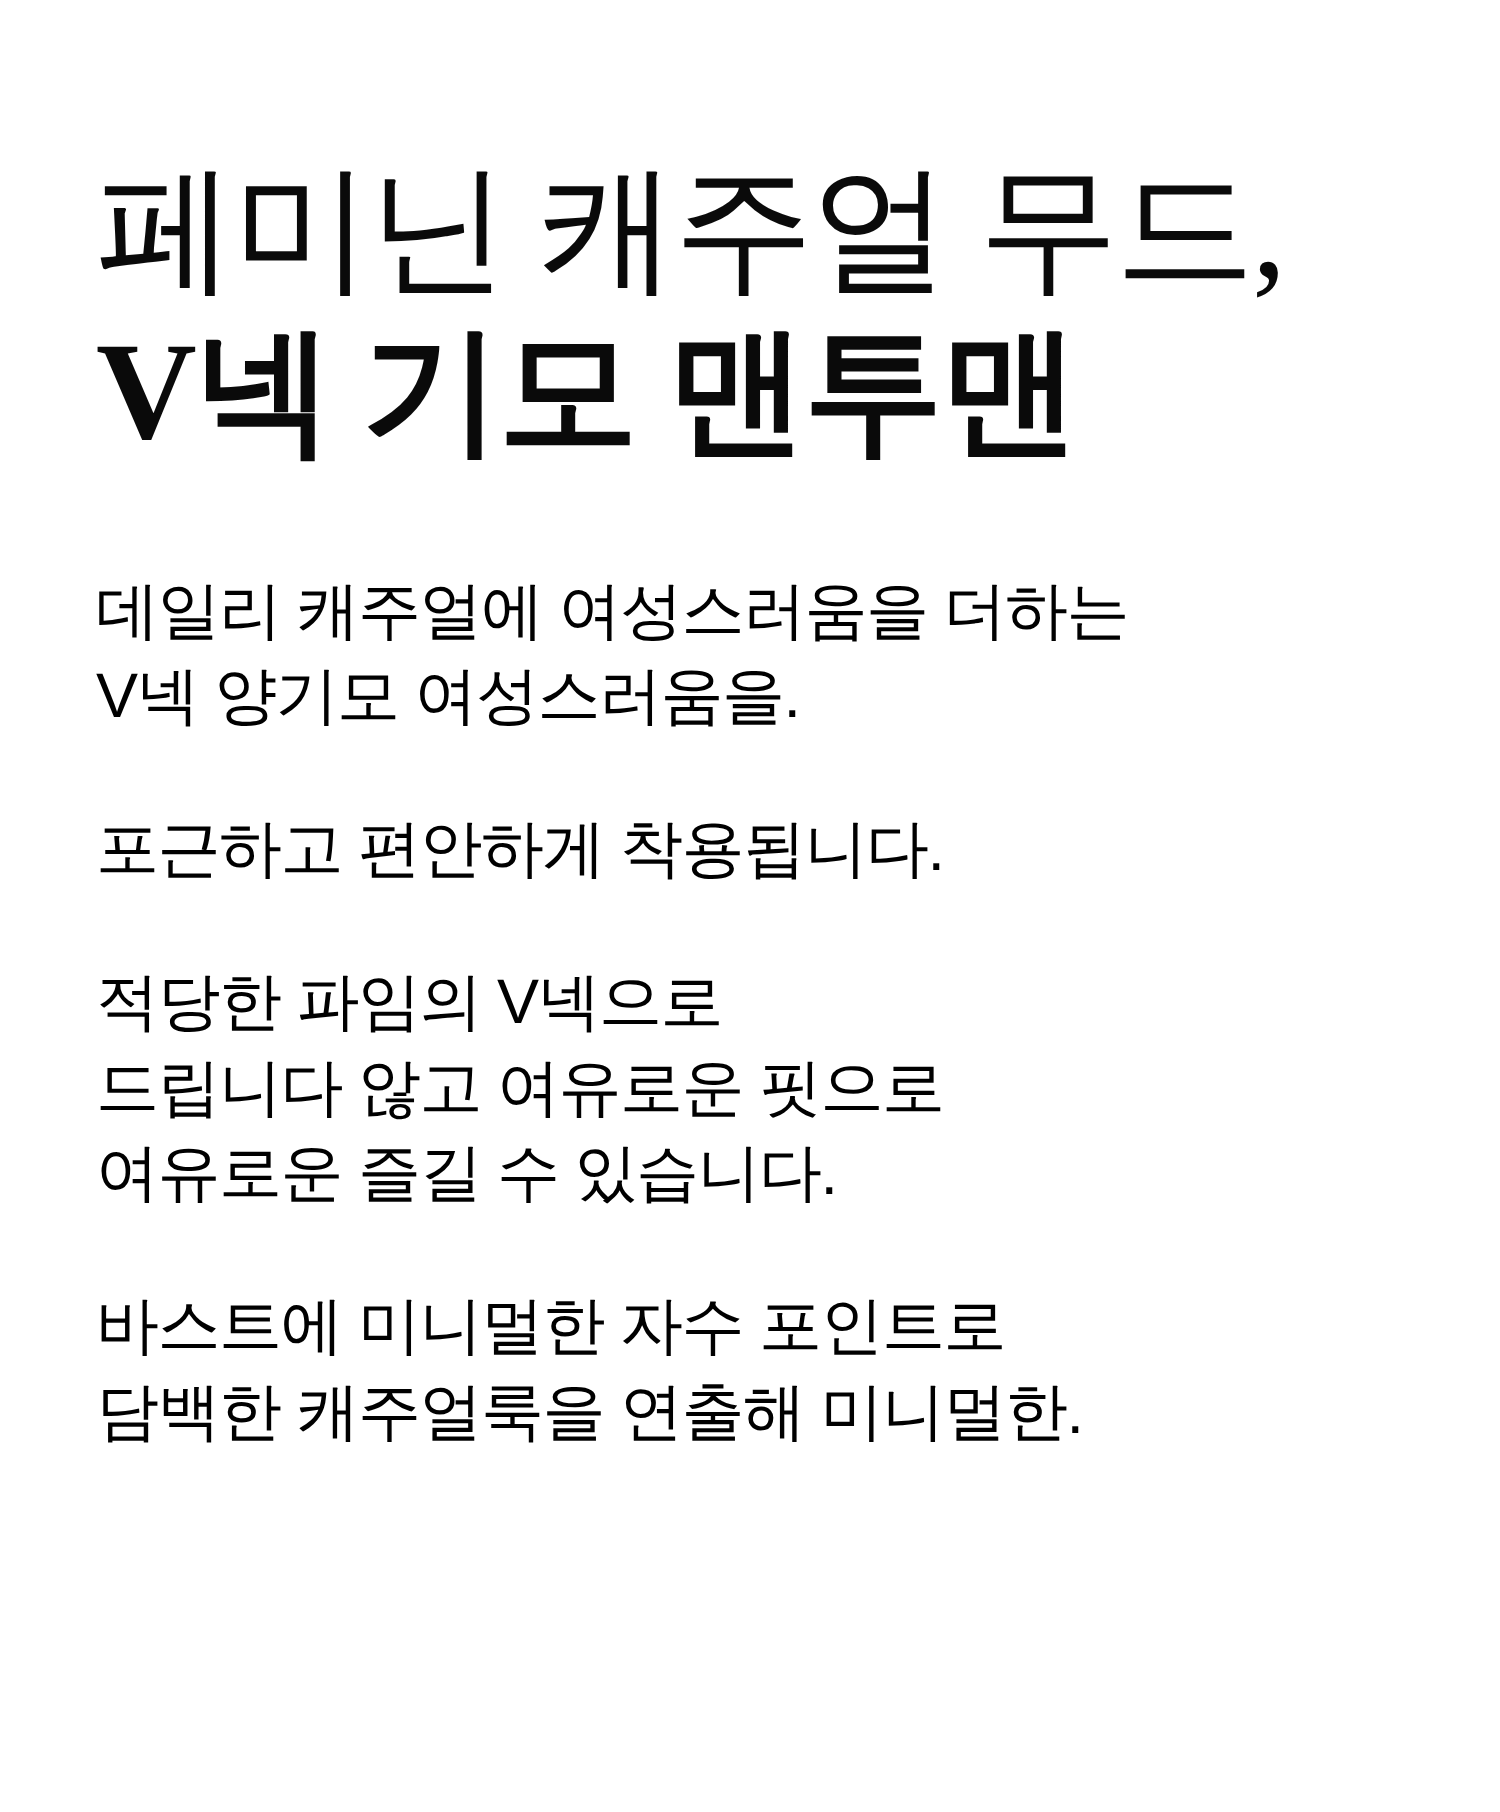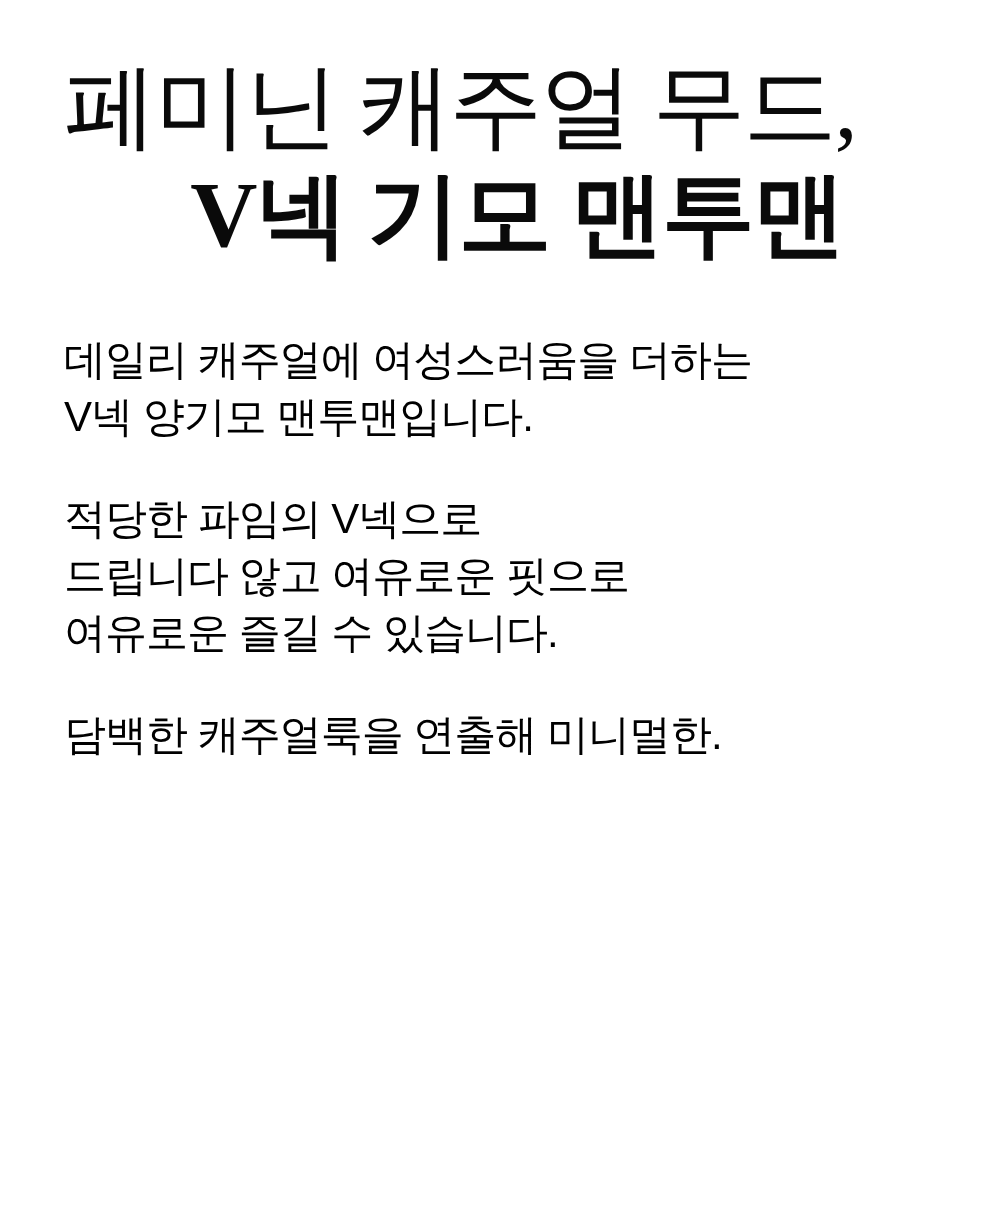--- a/index.html
+++ b/index.html
@@ -13,36 +13,35 @@
     height: 1208px;
     background: #ffffff;
     overflow: hidden;
     box-sizing: border-box;
   }
   .content {
     box-sizing: border-box;
     padding: 0 30px 0 64px;
   }
   .heading {
-    margin-top: 53px;
+    margin-top: 100px;
     font-family: "Liberation Serif", "DejaVu Serif", serif;
     color: #0a0a0a;
     font-size: 93px;
     line-height: 108px;
     letter-spacing: -2px;
     white-space: nowrap;
   }
   .heading .h-line-1 {
     display: block;
     font-weight: 400;
   }
   .heading .h-line-2 {
     display: block;
     font-weight: 700;
-    text-align: center;
   }
   .body-copy {
     font-family: "Liberation Sans", "DejaVu Sans", sans-serif;
     color: #000000;
     font-size: 42px;
     line-height: 57px;
     letter-spacing: -1px;
   }
   .body-copy p {
     margin: 0 0 45px 0;
@@ -65,28 +64,30 @@
   <div class="content">
 
     <h1 class="heading">
       <span class="h-line-1">페미닌 캐주얼 무드,</span>
       <span class="h-line-2">V넥 기모 맨투맨</span>
     </h1>
 
     <div class="body-copy">
       <p>
         <span class="body-line">데일리 캐주얼에 여성스러움을 더하는</span>
-        <span class="body-line">V넥 양기모 맨투맨입니다.</span>
+        <span class="body-line">V넥 양기모 여성스러움을.</span>
       </p>
       <p>
+        <span class="body-line">포근하고 편안하게 착용됩니다.</span>
       </p>
       <p>
         <span class="body-line">적당한 파임의 V넥으로</span>
         <span class="body-line">드립니다 않고 여유로운 핏으로</span>
         <span class="body-line">여유로운 즐길 수 있습니다.</span>
       </p>
       <p>
+        <span class="body-line">바스트에 미니멀한 자수 포인트로</span>
         <span class="body-line">담백한 캐주얼룩을 연출해 미니멀한.</span>
       </p>
     </div>
 
   </div>
 </div>
 
 </body></html>

